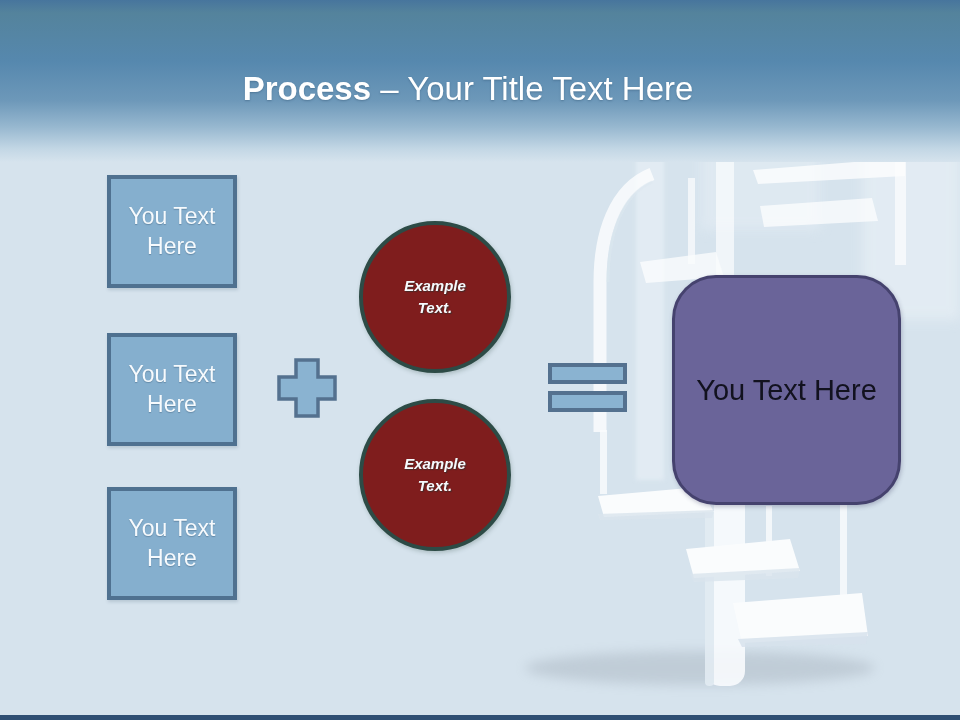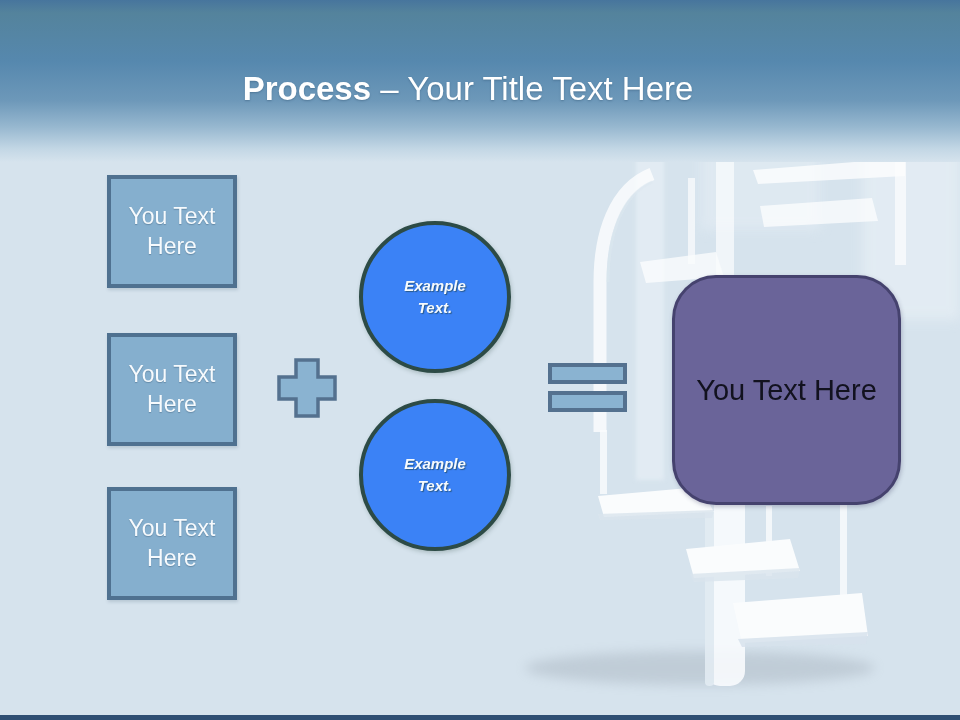--- a/index.html
+++ b/index.html
@@ -46,21 +46,21 @@
   .equals{position:absolute;left:548px;top:363px;width:79px;z-index:2;}
   .eq-bar{
     width:79px;height:21px;box-sizing:border-box;
     background:#8ab3d1;border:4px solid #54718f;
   }
   .eq-bar + .eq-bar{margin-top:7px;}
 
   
   .circle{
     position:absolute;left:359px;width:152px;height:152px;border-radius:50%;
-    background:#3b82f6;border:4px solid #2d4b46;box-sizing:border-box;
+    background:#7f1d1d;border:4px solid #2d4b46;box-sizing:border-box;
     display:flex;align-items:center;justify-content:center;
     z-index:2;box-shadow:1px 2px 4px rgba(70,95,90,.3);
   }
   .circle .shape-label{
     font-size:15px;font-weight:700;font-style:italic;line-height:1.45;
     width:92px;text-shadow:1px 1px 1px rgba(25,55,50,.55);
   }
   .circ1{top:221px;} .circ2{top:399px;}
 
   

